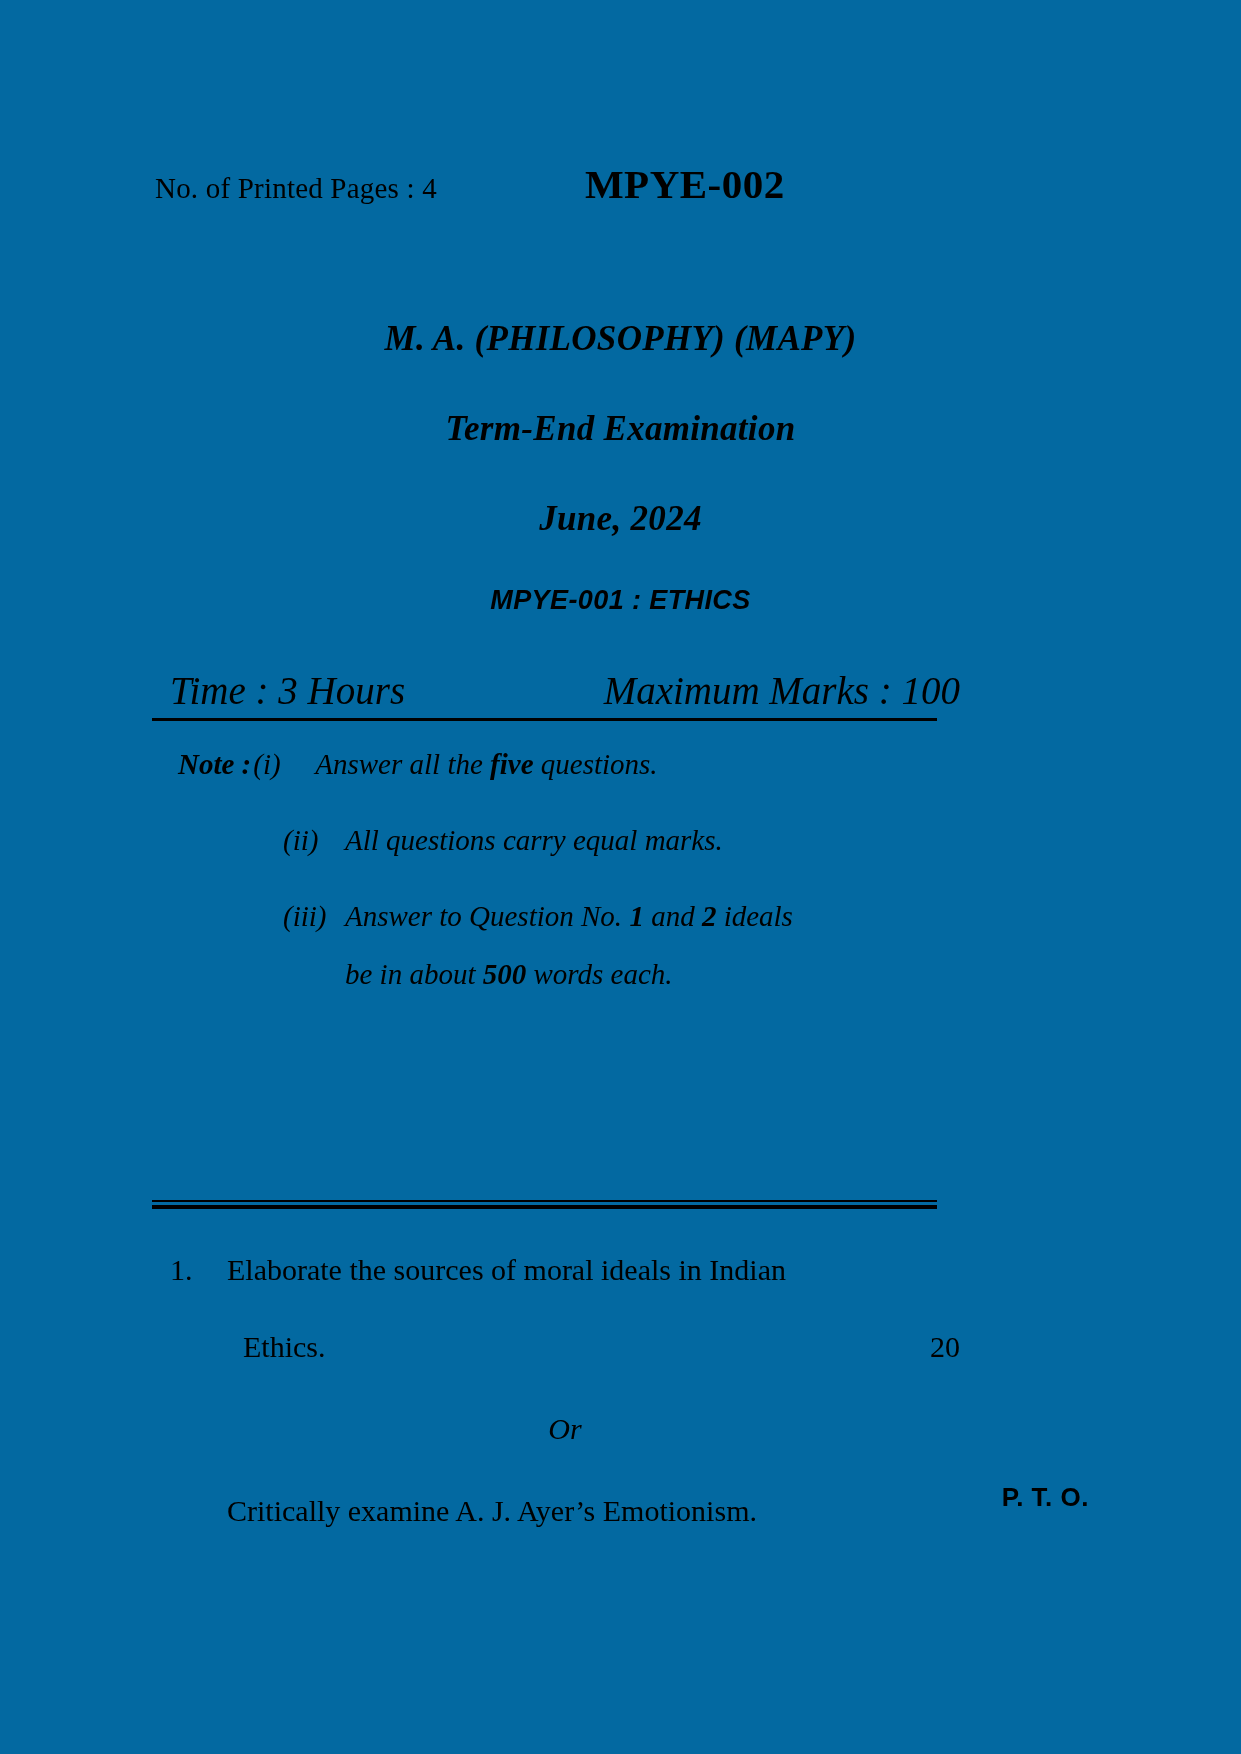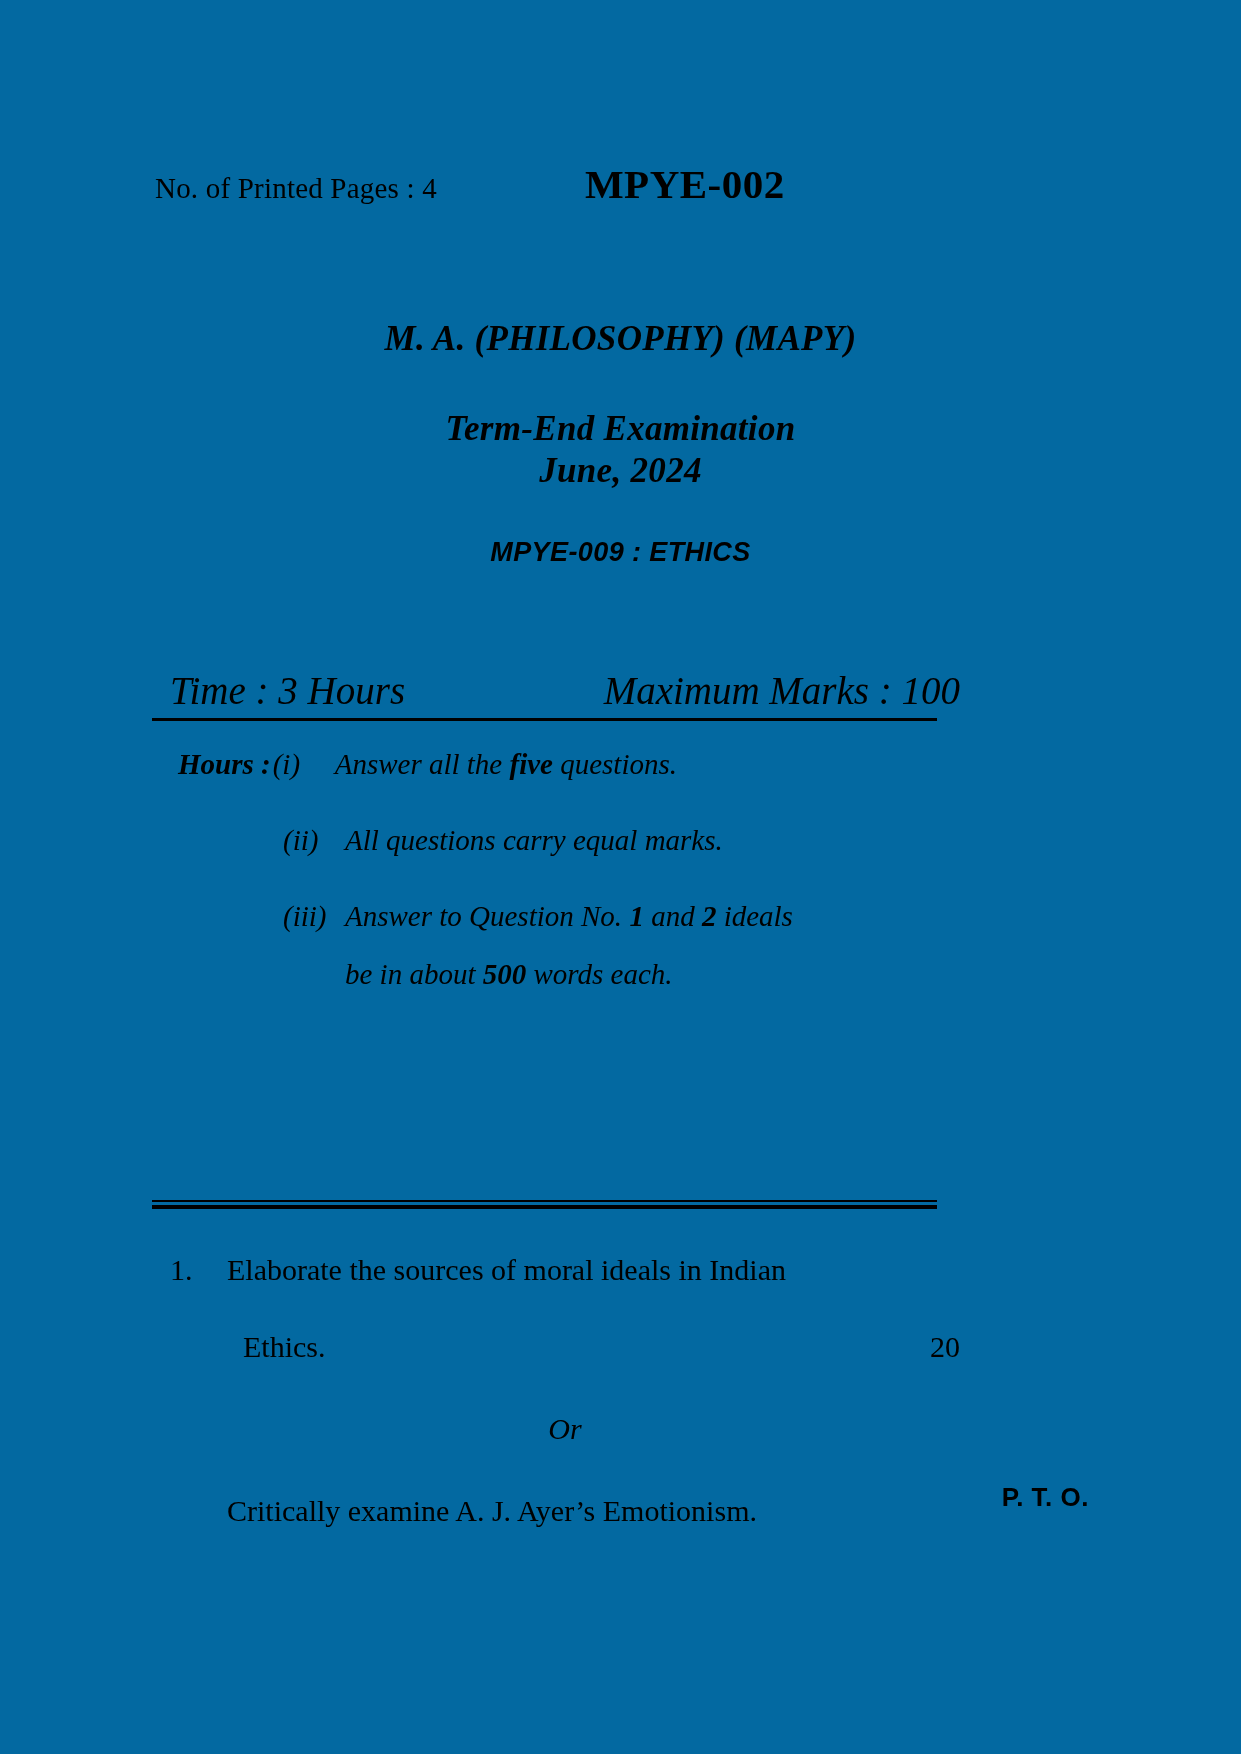--- a/index.html
+++ b/index.html
@@ -64,20 +64,21 @@
     font-size: 35px;
     letter-spacing: 0.3px;
     margin-top: 48px;
     line-height: 1.2;
   }
   .exam-session {
     font-family: "Liberation Serif", "DejaVu Serif", serif;
     font-weight: bold;
     font-size: 35px;
     letter-spacing: 0.3px;
+    margin-top: 48px;
     line-height: 1.2;
   }
   .subject-line {
     font-family: "Liberation Sans", "DejaVu Sans", sans-serif;
     font-weight: bold;
     font-size: 27px;
     letter-spacing: 0.4px;
     margin-top: 44px;
     line-height: 1.2;
   }
@@ -217,34 +218,34 @@
 
   <div class="header-row">
     <span class="printed-pages">No. of Printed Pages : 4</span>
     <span class="course-code">MPYE-002</span>
   </div>
 
   <div class="title-block">
     <div class="prog-title">M. A. (PHILOSOPHY) (MAPY)</div>
     <div class="exam-title">Term-End Examination</div>
     <div class="exam-session">June, 2024</div>
-    <div class="subject-line">MPYE-009 : ETHICS</div>
+    <div class="subject-line">MPYE-001 : ETHICS</div>
   </div>
 
   <div class="meta-row">
     <span>Time : 3 Hours</span>
     <span>Maximum Marks : 100</span>
   </div>
 
   <div class="rule-single" style="top:718px;"></div>
 
   <div class="note-block">
 
     <div class="note-line">
-      <span class="note-label">Hours :</span>
+      <span class="note-label">Note :</span>
       <span class="note-marker">(i)</span>
       <span class="note-text"><span>Answer all the </span><b>five</b><span> questions.</span></span>
     </div>
 
     <div class="note-line">
       <span class="note-marker indented">(ii)</span>
       <span class="note-text">All questions carry equal marks.</span>
     </div>
 
     <div class="note-line">

